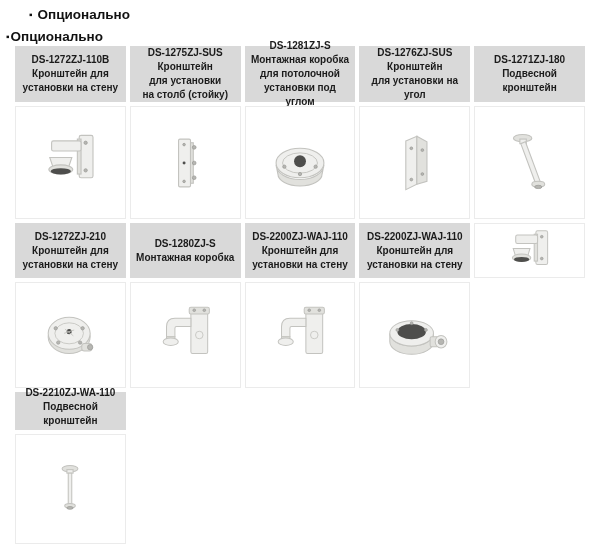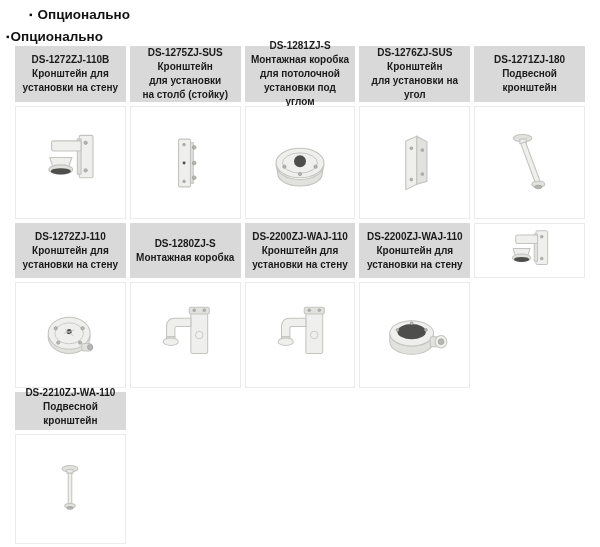--- a/index.html
+++ b/index.html
@@ -136,21 +136,21 @@
     <svg width="92" height="92" viewBox="0 0 100 100">
       <ellipse class="m-mid" cx="42" cy="23" rx="10" ry="4"></ellipse>
       <rect class="m-light" x="39" y="24" width="7" height="5"></rect>
       <path class="m-light" d="M40,29 L56,72 L61,70 L45,27 Z"></path>
       <ellipse class="m-mid" cx="59" cy="73" rx="7" ry="3.2"></ellipse>
       <ellipse class="m-screw" cx="59" cy="76" rx="4" ry="1.8"></ellipse>
     </svg>
   </div>
 
   <div class="hcell">
-    <span class="model">DS-1272ZJ-110</span>
+    <span class="model">DS-1272ZJ-210</span>
     <span class="desc">Кронштейн для
 установки на стену</span>
   </div>
   <div class="hcell">
     <span class="model">DS-1280ZJ-S</span>
     <span class="desc">Монтажная коробка</span>
   </div>
   <div class="hcell">
     <span class="model">DS-2200ZJ-WAJ-110</span>
     <span class="desc">Кронштейн для

